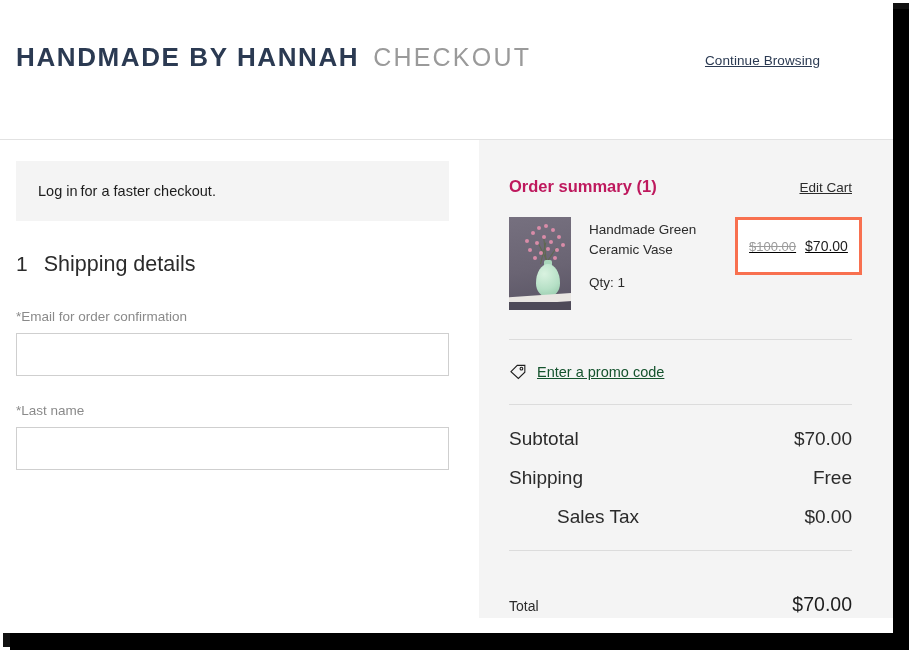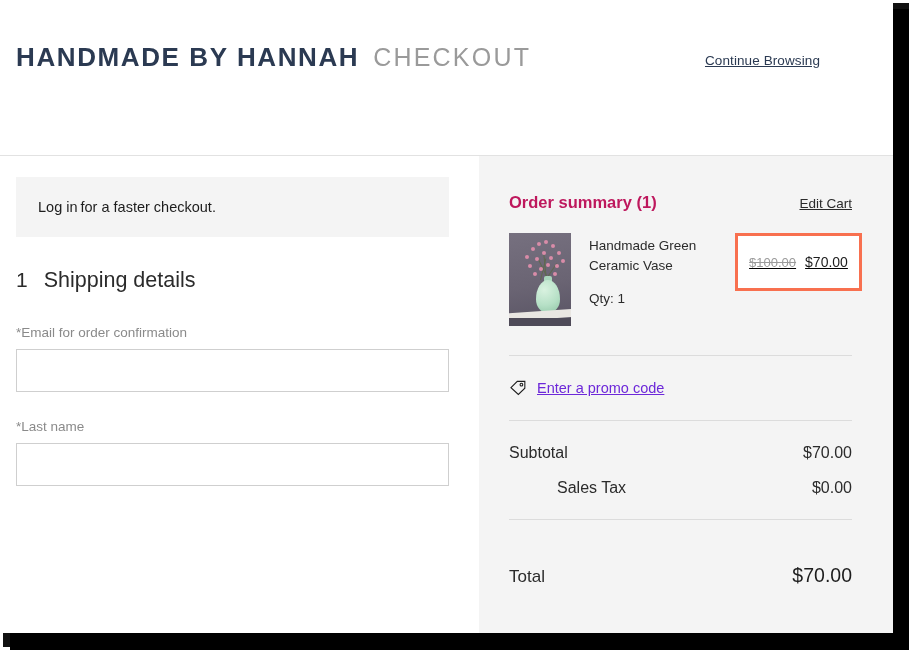--- a/index.html
+++ b/index.html
@@ -79,21 +79,21 @@
     top: 0;
     width: 893px;
     height: 633px;
     background: #ffffff;
     overflow: hidden;
   }
 
   
   .site-header {
     position: relative;
-    height: 156px;
+    height: 140px;
     border-bottom: 1px solid #e2e2e2;
     background: #ffffff;
   }
   .brand-wrap {
     position: absolute;
     left: 16px;
     top: 42px;
     display: flex;
     align-items: baseline;
     white-space: nowrap;
@@ -348,45 +348,45 @@
     cursor: pointer;
   }
   .tag-icon {
     width: 18px;
     height: 18px;
     flex: 0 0 18px;
     margin-right: 10px;
   }
   .promo-text {
     font-size: 14.5px;
-    color: #6d28d9;
+    color: #14532d;
     text-decoration: underline;
   }
 
   .totals {
     margin-top: 23px;
   }
   .total-row {
     display: flex;
     justify-content: space-between;
     align-items: baseline;
-    font-size: 16px;
+    font-size: 19px;
     color: #2b2b2b;
     margin-bottom: 17px;
   }
   .total-row:last-child { margin-bottom: 0; margin-left: 48px; }
 
   .grand-total {
     display: flex;
     justify-content: space-between;
     align-items: baseline;
     margin-top: 23px;
   }
   .grand-total .label {
-    font-size: 17px;
+    font-size: 14px;
     color: #2b2b2b;
     margin-top: 24px;
   }
   .grand-total .value {
     font-size: 19.5px;
     color: #1d1d1d;
   }
 </style>
 </head>
 <body>
@@ -492,20 +492,24 @@
           </div>
 
           <div class="divider div-2"></div>
 
           <div class="totals">
             <div class="total-row">
               <span>Subtotal</span>
               <span>$70.00</span>
             </div>
             <div class="total-row">
+              <span>Shipping</span>
+              <span>Free</span>
+            </div>
+            <div class="total-row">
               <span>Sales Tax</span>
               <span>$0.00</span>
             </div>
           </div>
 
           <div class="divider div-3"></div>
 
           <div class="grand-total">
             <span class="label">Total</span>
             <span class="value">$70.00</span>

